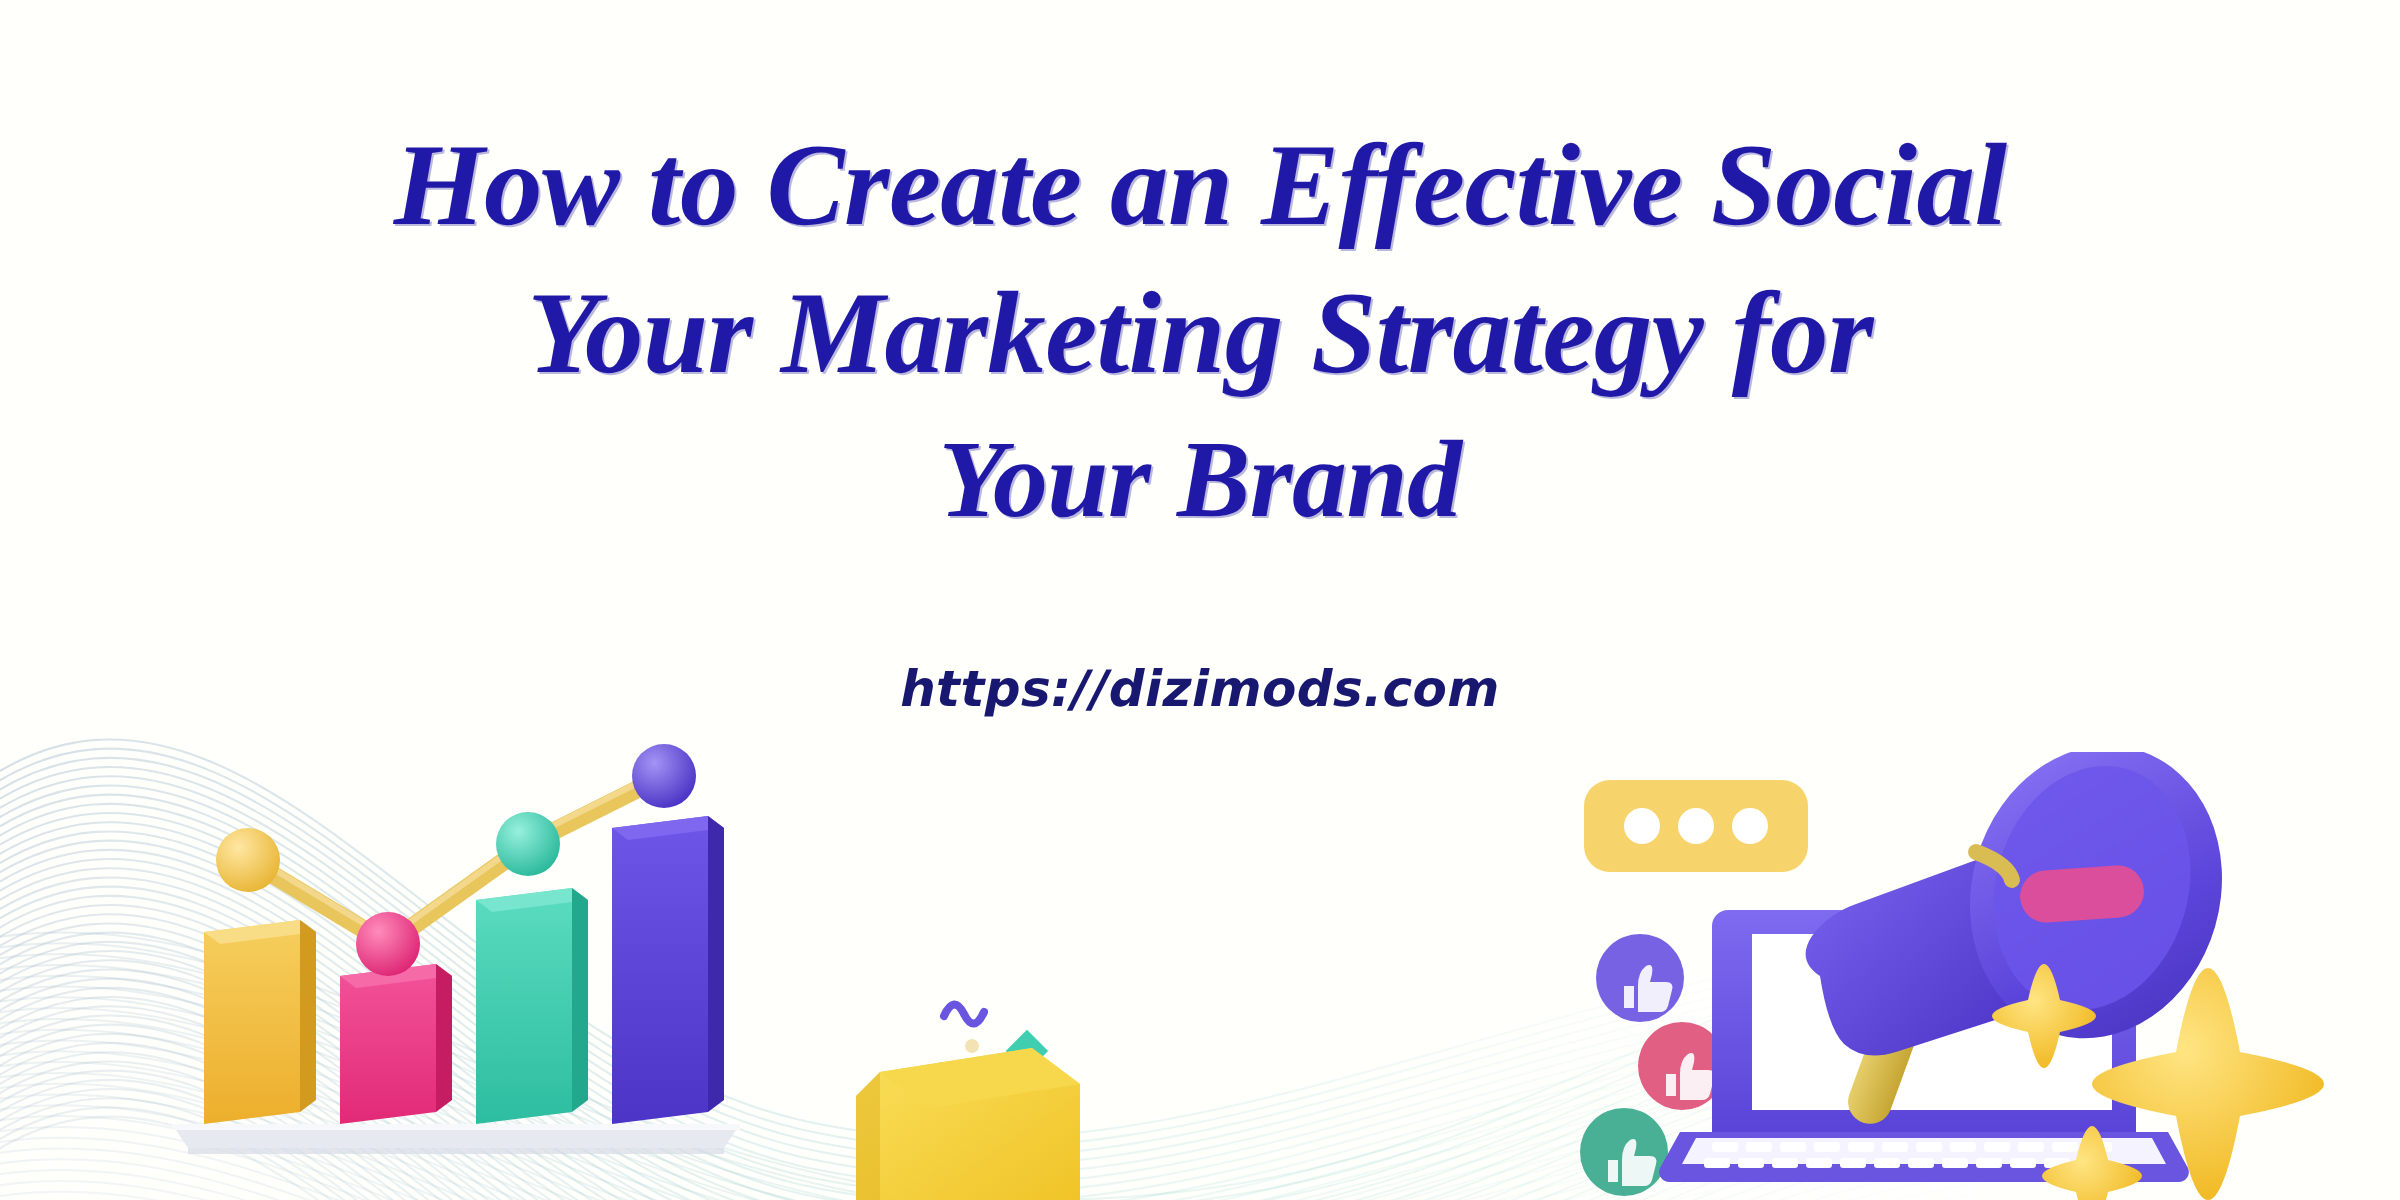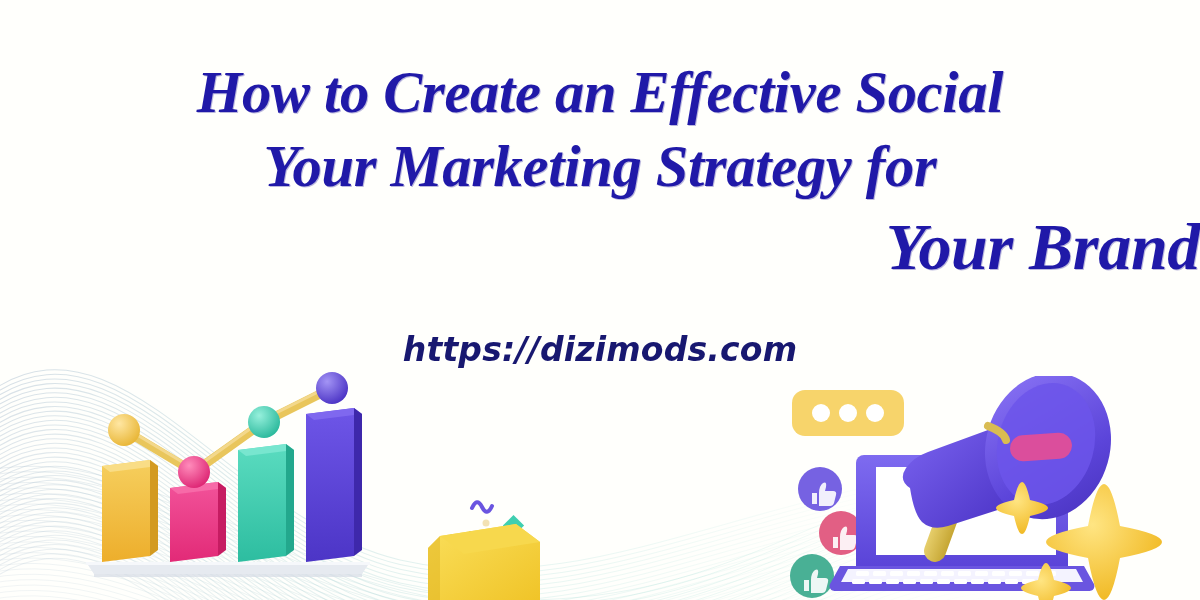--- a/index.html
+++ b/index.html
@@ -35,31 +35,31 @@
     font-style:italic;
     font-size:58px;
     line-height:1.27;
     letter-spacing:-0.3px;
     color:#2019a8;
     text-shadow:1px 1px 0 rgba(30,20,150,.30);
   }
   .headline .ln { display:block; white-space:nowrap; }
   .headline .ln1 { font-size:58.5px; }
   .headline .ln2 { font-size:58.5px; }
-  .headline .ln3 { font-size:66px;text-align:right; }
+  .headline .ln3 { font-size:55px; }
 
   .site-url {
     position:absolute;
     left:0; top:330px;
     width:1200px;
     text-align:center;
     font-family:"DejaVu Sans", "Liberation Sans", sans-serif;
     font-style:italic;
     font-weight:bold;
-    font-size:33px;
+    font-size:25px;
     letter-spacing:.2px;
     color:#181870;
   }
 
   
   .illus { position:absolute; }
   #illus-chart  { left:78px;  top:366px;  width:300px; height:234px; }
   #illus-folder { left:420px; top:490px;  width:190px; height:110px; }
   #illus-social { left:778px; top:376px;  width:400px; height:224px; }
 </style>

